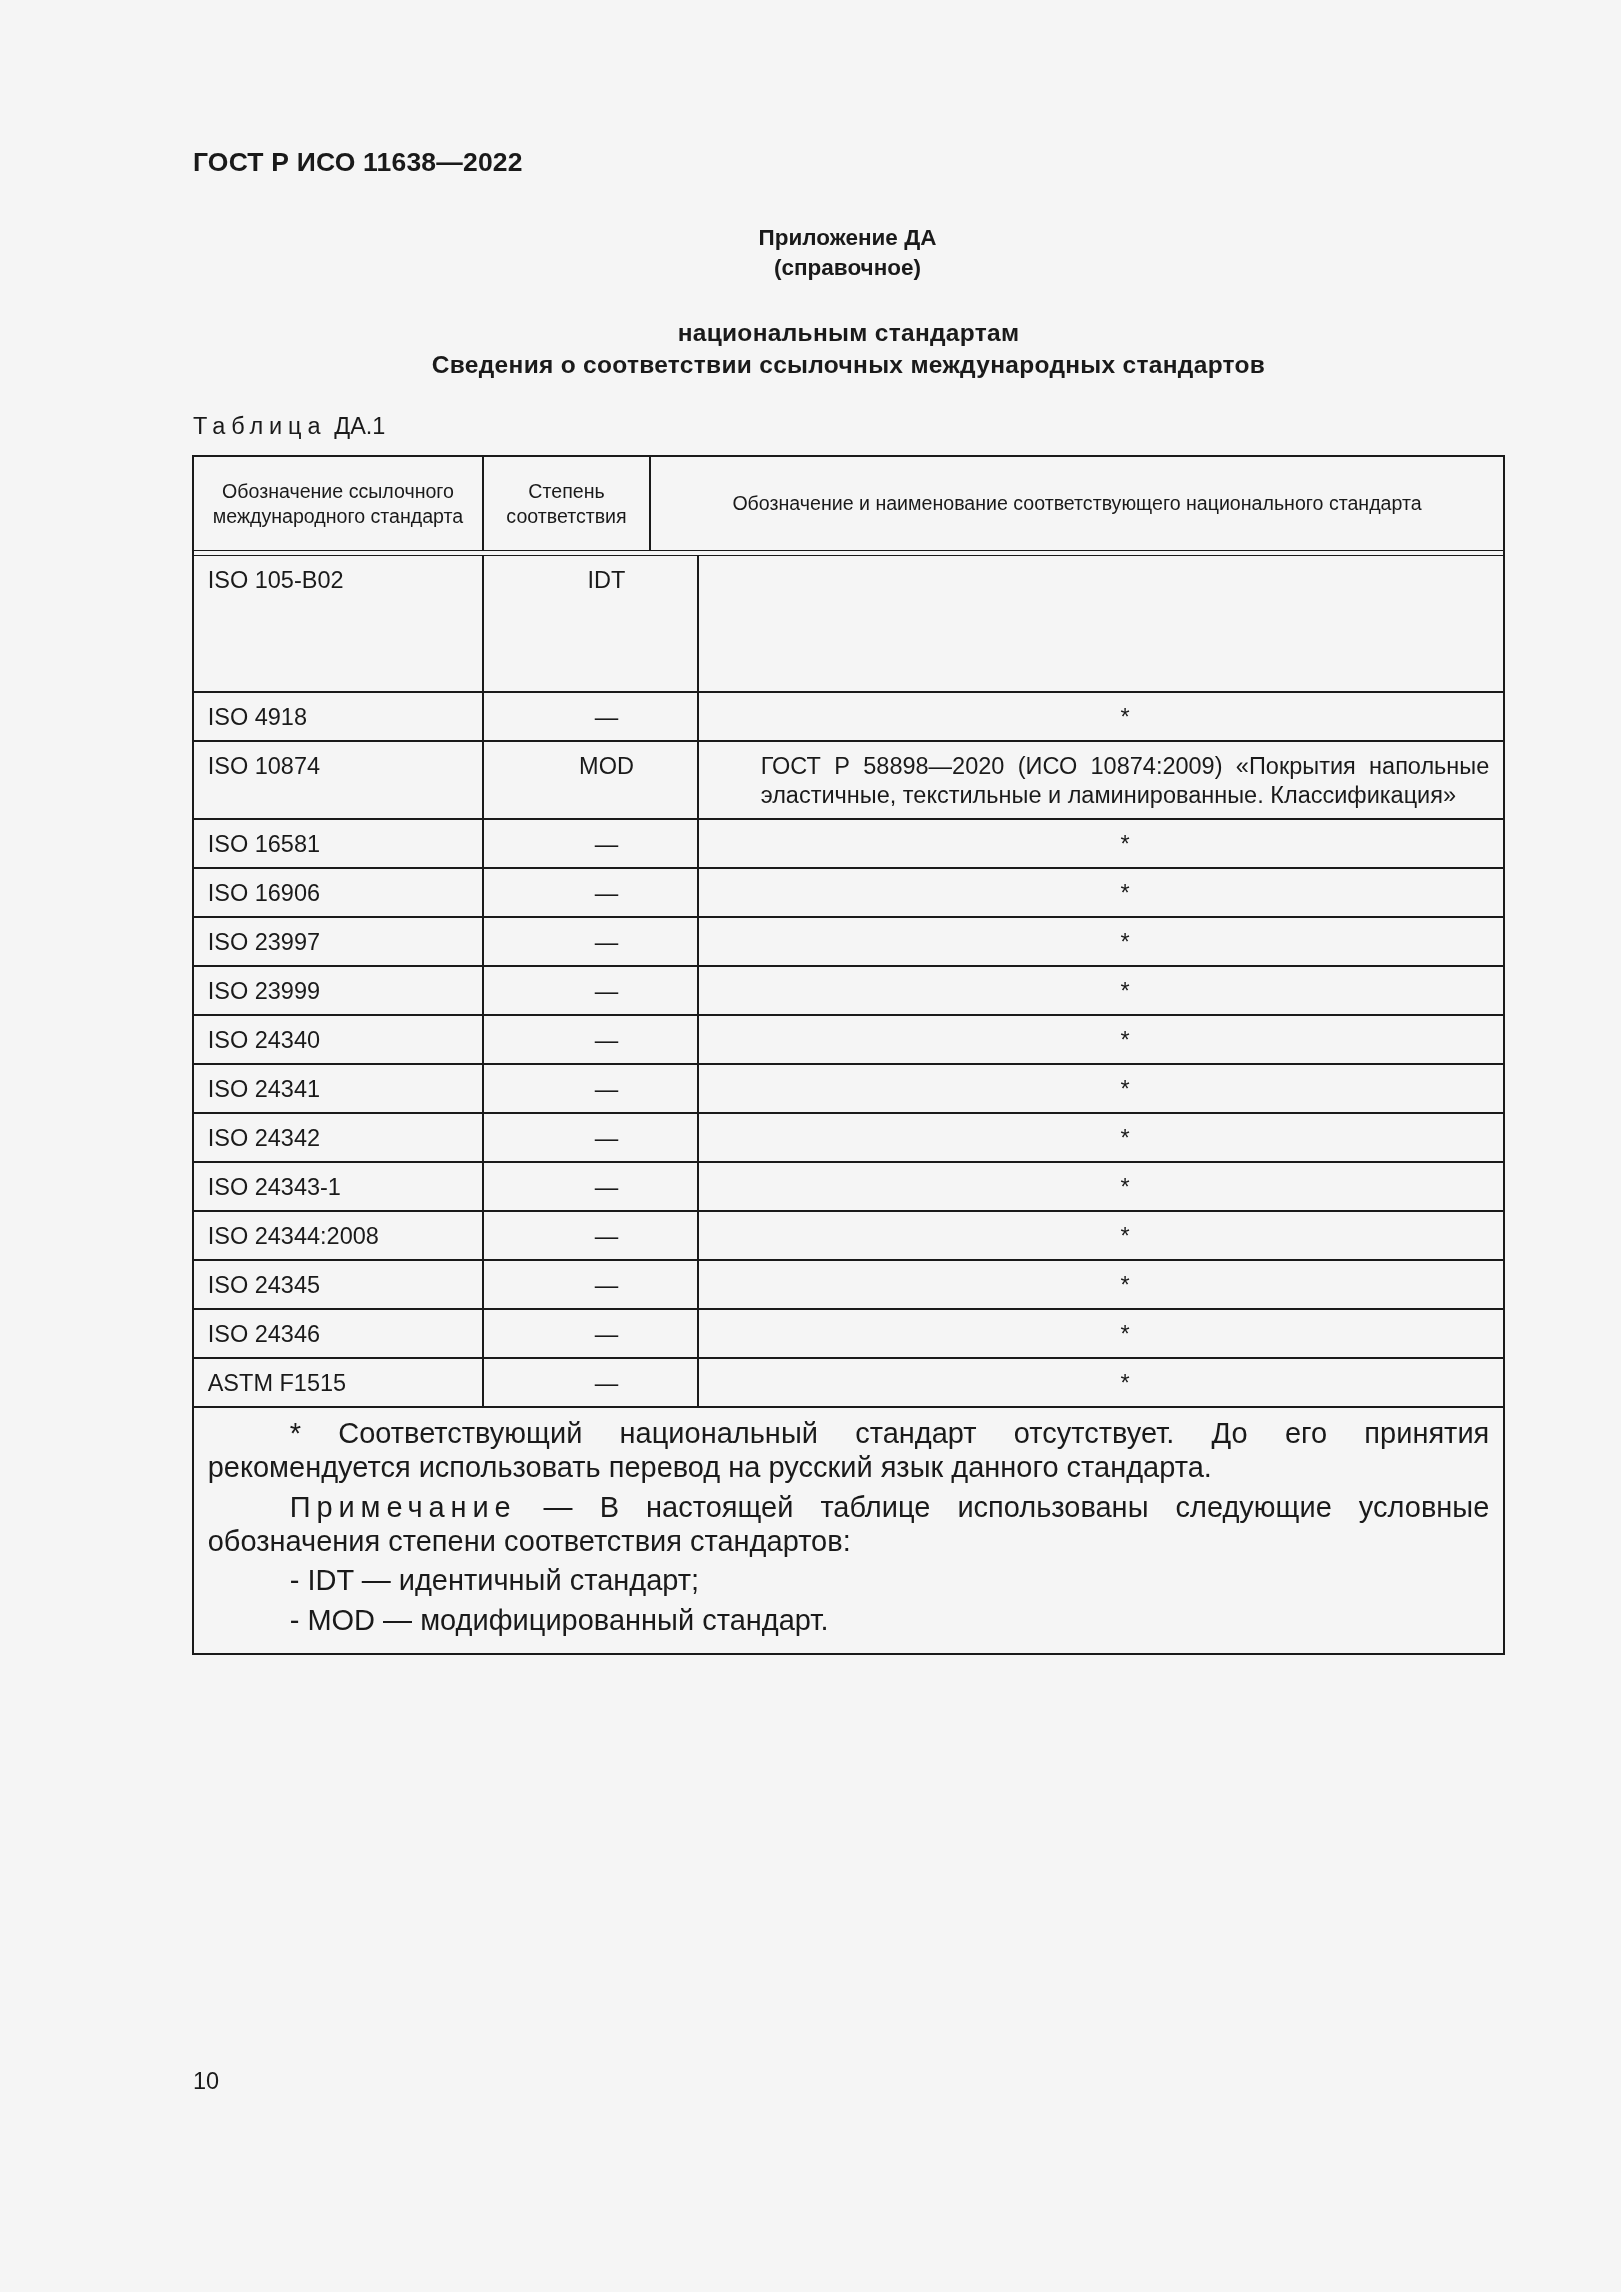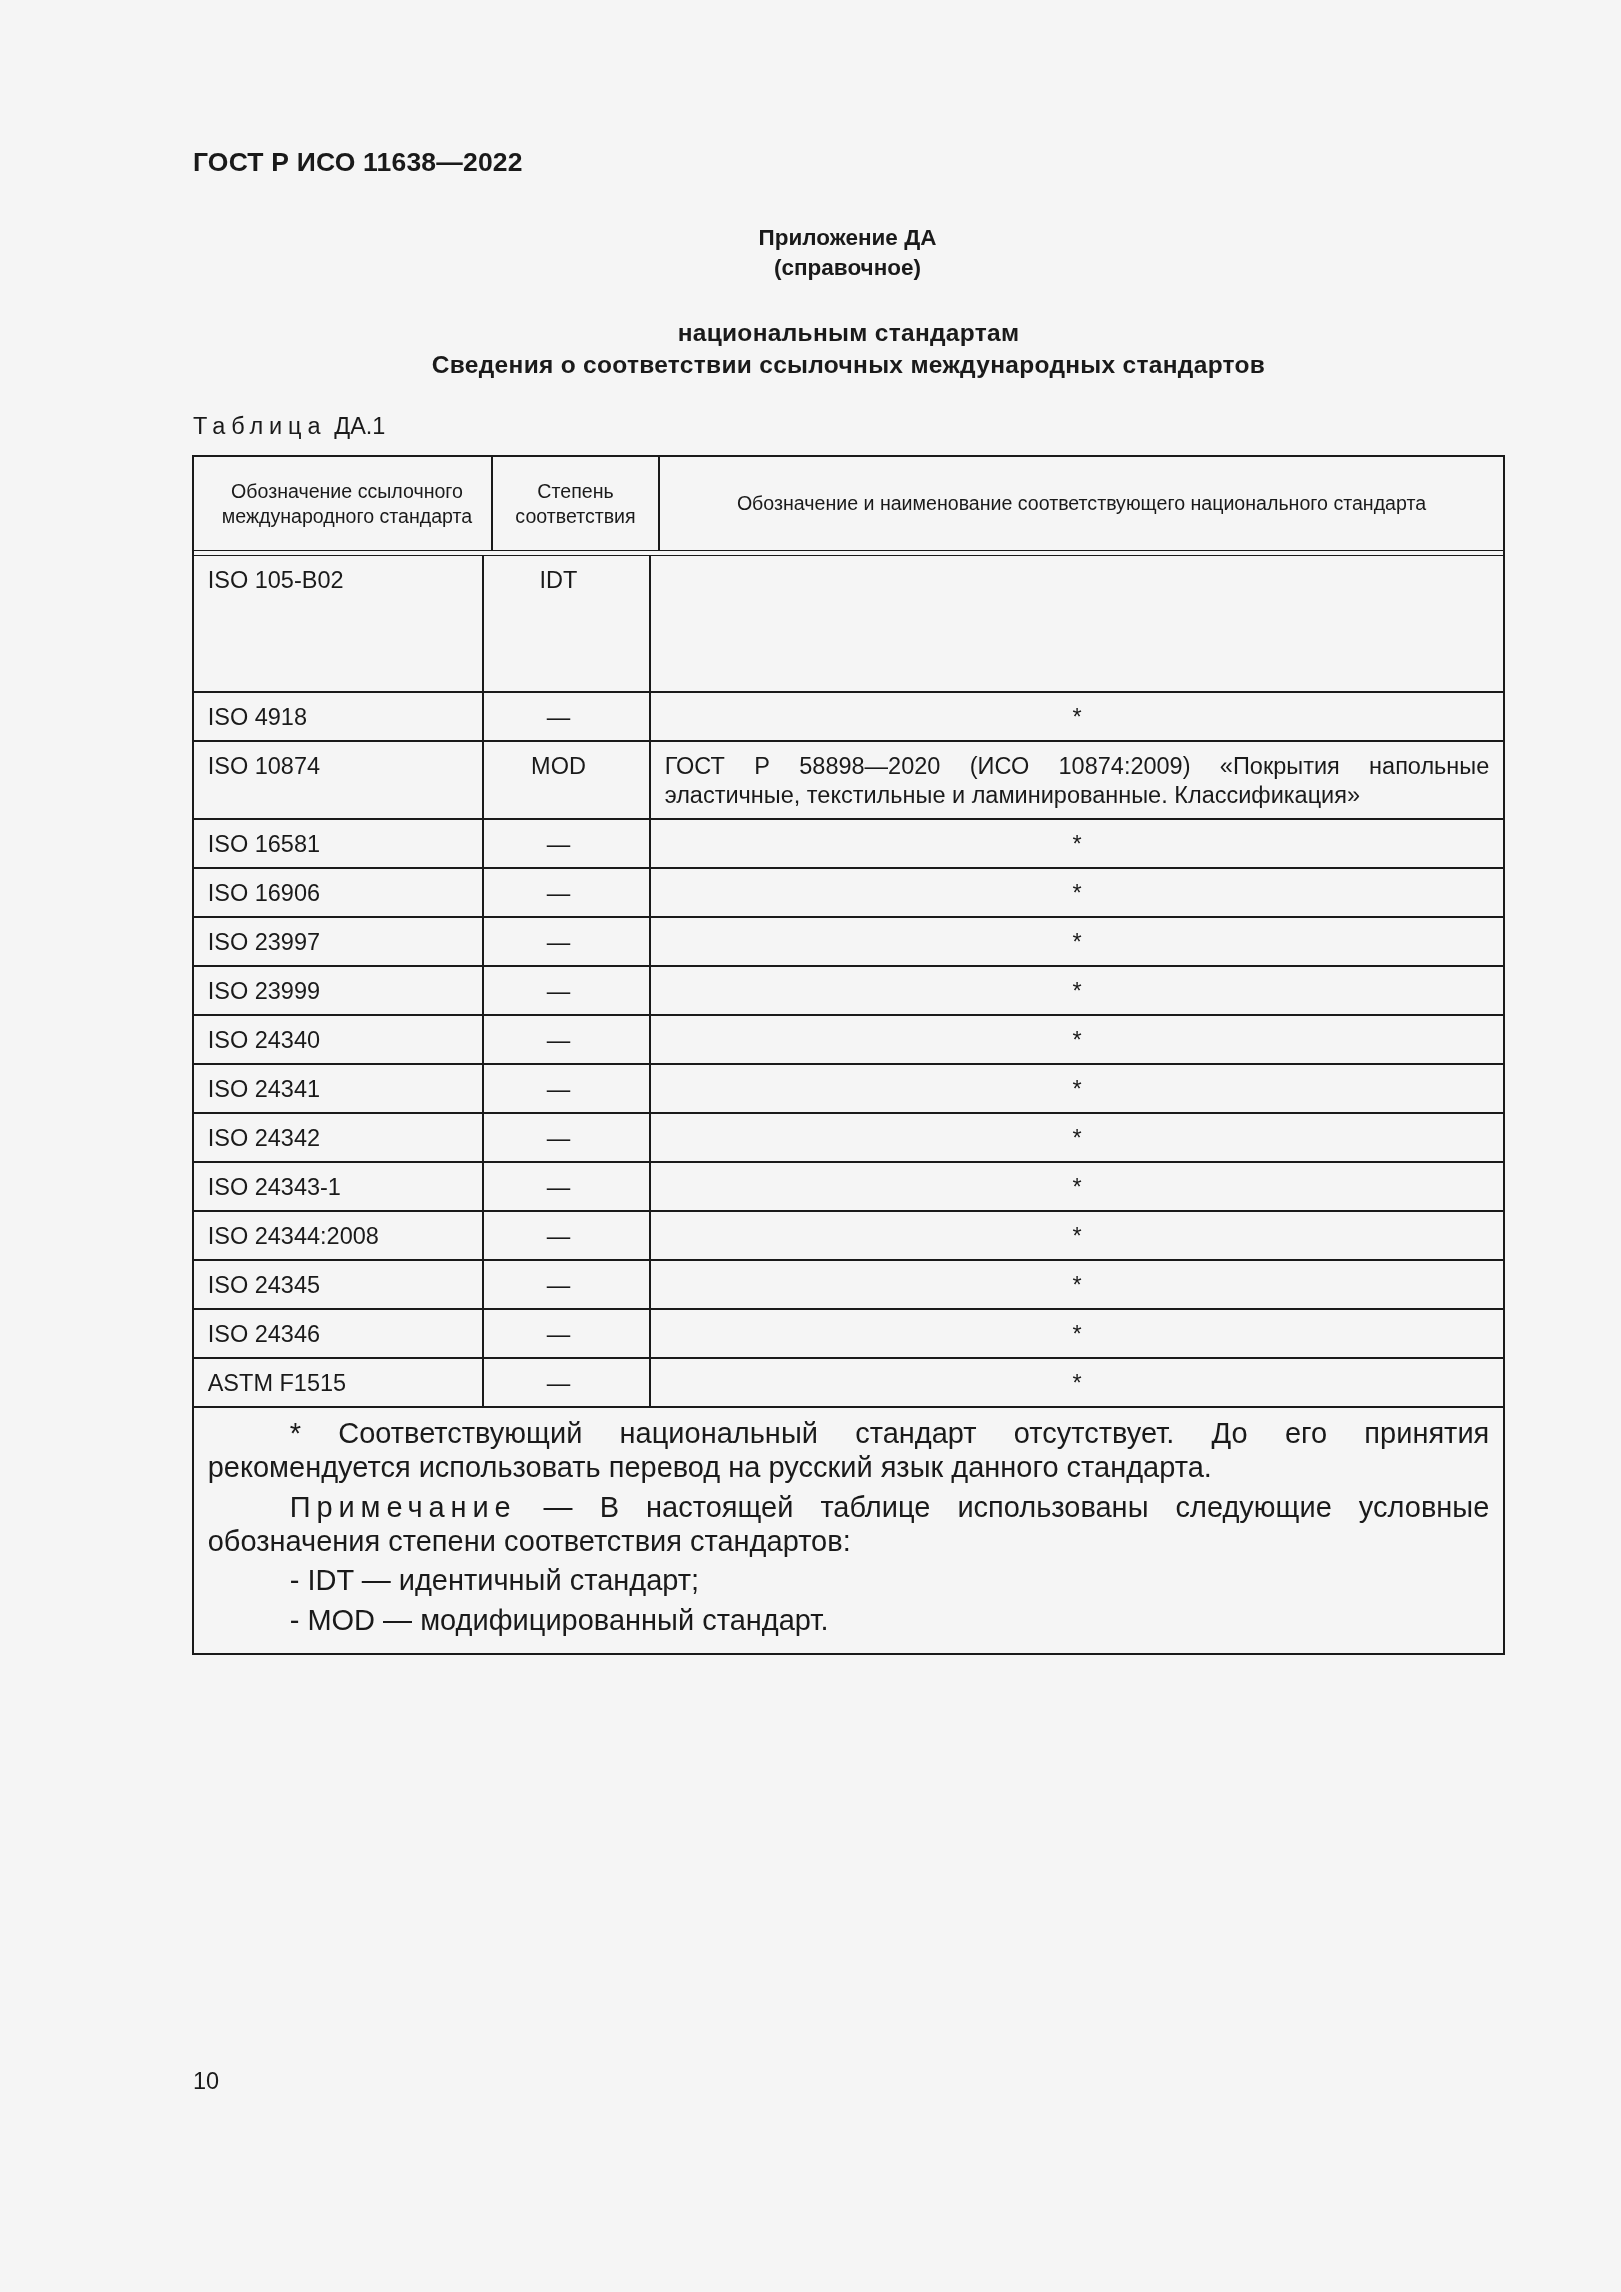--- a/index.html
+++ b/index.html
@@ -18,27 +18,27 @@
     position:absolute; left:192px; width:1313px; top:317px; text-align:center; font-weight:bold; font-size:24.5px; line-height:32px; letter-spacing:0.3px;
   }
   .table-caption {
     position:absolute; left:193px; top:413px; font-size:23.5px;
   }
   .table-caption .spaced { letter-spacing:5.9px; margin-right:7.8px; }
   .tbl {
     position:absolute; left:192px; top:455px; width:1313px;
     border:2.9px solid #1a1a1a; box-sizing:border-box;
   }
-  .hdr { display:flex; height:93px; border-bottom:1.5px solid #1a1a1a;padding-left:9px; }
+  .hdr { display:flex; height:93px; border-bottom:1.5px solid #1a1a1a; }
   .hdr-gap { height:3.9px; border-bottom:1.5px solid #1a1a1a; }
   .hdr .c { display:flex; align-items:center; justify-content:center; text-align:center; font-size:19.6px; line-height:24.5px; padding:0 9.8px; box-sizing:border-box; }
   .c1 { width:290px; border-right:2.9px solid #1a1a1a; flex:none; }
   .c2 { width:167px; border-right:2.9px solid #1a1a1a; flex:none; }
   .c3 { flex:1; }
-  .row { display:flex; border-bottom:2.9px solid #1a1a1a; box-sizing:border-box; }
+  .row { display:flex; border-bottom:2.9px solid #1a1a1a; box-sizing:border-box;gap:48px; }
   .row .c { font-size:23.5px; line-height:29px; padding:9.8px 13.7px 0 13.7px; box-sizing:border-box; }
   .row .c2 { text-align:center; padding-left:0; padding-right:16px; }
   .row .c3 { text-align:justify; padding-left:13.7px; padding-right:13.7px; }
   .row .c3.star { text-align:center; }
   .row.h1 { height:137px; }
   .row.hs { height:49px; }
   .row.h2 { height:78px; }
   .notes { padding:7.8px 13.7px 9.8px 13.7px; font-size:29px; line-height:34px;border-radius:10px; }
   .notes p { margin:0 0 5.9px 0; text-indent:82px; text-align:justify; }
   .notes .sp { letter-spacing:5.9px; }

